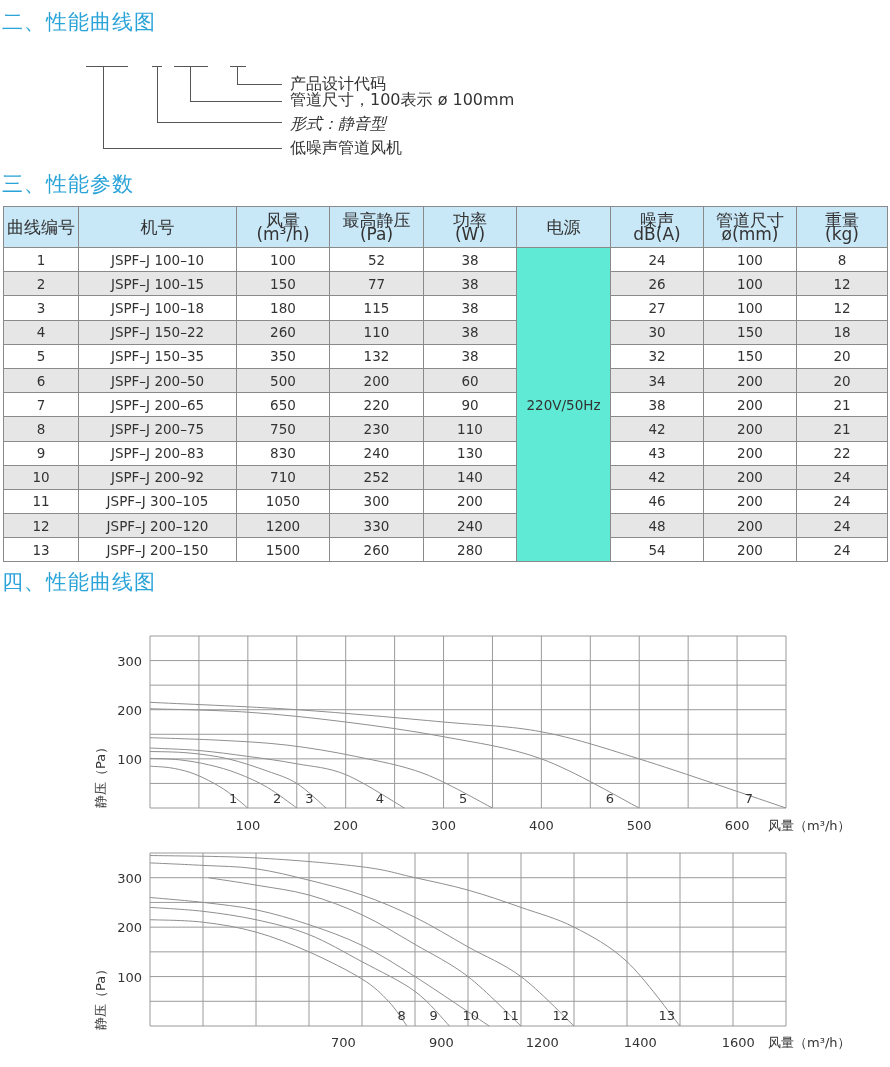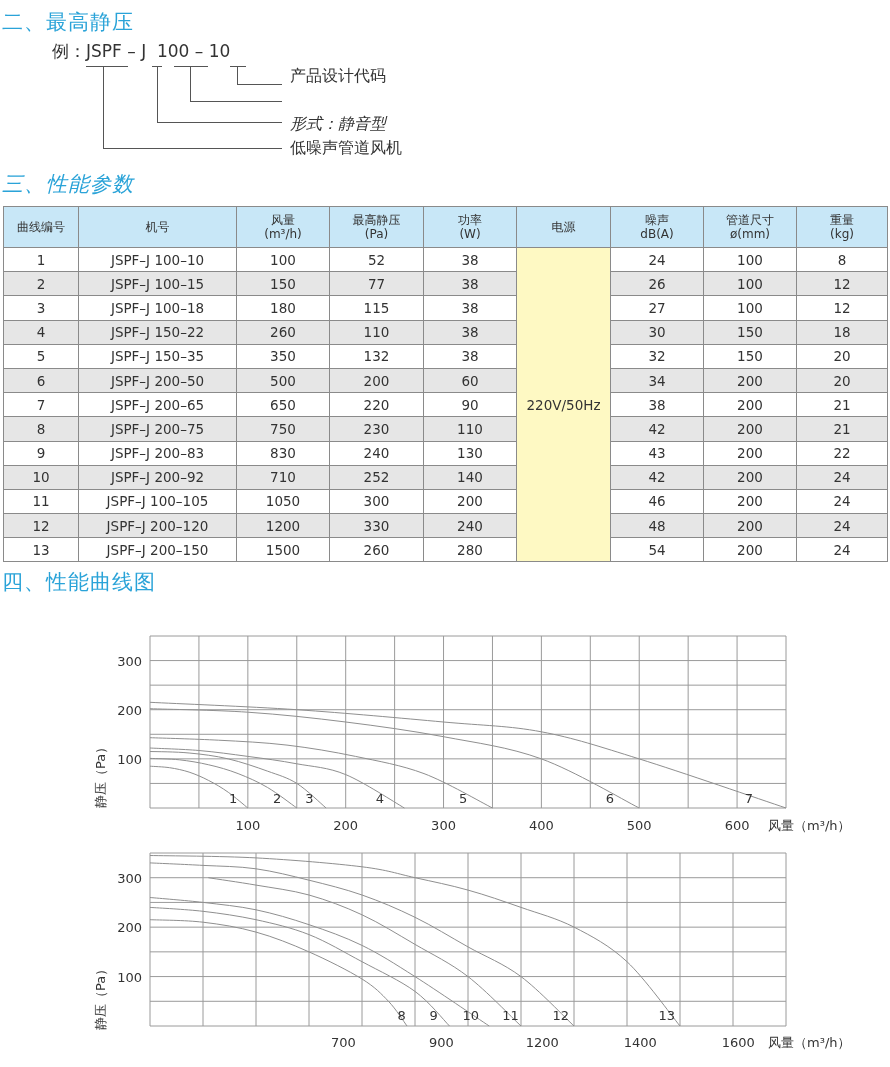--- a/index.html
+++ b/index.html
@@ -5,56 +5,56 @@
   html, body { margin:0; padding:0; background:#ffffff; }
   body { width:890px; height:1067px; position:relative; overflow:hidden;
          font-family:"DejaVu Sans","Liberation Sans",sans-serif; color:#333; }
   .h2 { position:absolute; left:2px; font-size:21px; color:#2aa3d8; letter-spacing:1px; font-weight:normal; }
   .model { position:absolute; left:0; top:0; width:890px; height:170px; }
   .model .ex { position:absolute; left:52px; top:40px; font-size:17px; color:#333; white-space:pre; }
   .model .desc { position:absolute; left:290px; font-size:16px; color:#333; white-space:nowrap; }
   .model .ln { position:absolute; background:#555; }
   table.spec { position:absolute; left:3px; top:206px; border-collapse:collapse; font-size:13.5px; color:#333; }
   table.spec th, table.spec td { border:1px solid #8a8a8a; text-align:center; padding:0; }
-  table.spec th { background:#c8e7f7; font-weight:normal; height:40px; line-height:14px; font-size:12px; }
+  table.spec th { background:#c8e7f7; font-weight:normal; height:40px; line-height:14px; font-size:17px; }
   table.spec td { height:23.2px; }
   table.spec tr.alt td { background:#e6e6e6; }
-  table.spec td.power { background:#fef9c3; vertical-align:middle; }
+  table.spec td.power { background:#5eead4; vertical-align:middle; }
   .chart { position:absolute; left:0; width:890px; }
   .chart svg { position:absolute; left:0; top:0; }
   .axis-text { font-family:"DejaVu Sans","Liberation Sans",sans-serif; font-size:13px; fill:#333; }
   .ylab { position:absolute; font-size:13px; color:#333; transform:rotate(-90deg); transform-origin:left top; white-space:nowrap; }
 </style>
 </head>
 <body>
 
-<div class="h2" style="top:8px;">二、最高静压</div>
+<div class="h2" style="top:8px;">二、性能曲线图</div>
 
 <div class="model">
-  <div class="ex"><span>例：</span><span>JSPF – J  100 – 10</span></div>
 
   <div class="ln" style="left:86px;top:66px;width:42px;height:1px;"></div>
   <div class="ln" style="left:152px;top:66px;width:10px;height:1px;"></div>
   <div class="ln" style="left:174px;top:66px;width:34px;height:1px;"></div>
   <div class="ln" style="left:230px;top:66px;width:16px;height:1px;"></div>
 
   <div class="ln" style="left:237px;top:66px;width:1px;height:18px;"></div>
   <div class="ln" style="left:237px;top:84px;width:45px;height:1px;"></div>
   <div class="ln" style="left:190px;top:66px;width:1px;height:35px;"></div>
   <div class="ln" style="left:190px;top:101px;width:92px;height:1px;"></div>
   <div class="ln" style="left:157px;top:66px;width:1px;height:56px;"></div>
   <div class="ln" style="left:157px;top:122px;width:125px;height:1px;"></div>
   <div class="ln" style="left:103px;top:66px;width:1px;height:82px;"></div>
   <div class="ln" style="left:103px;top:148px;width:179px;height:1px;"></div>
-  <div class="desc" style="top:66px;font-family:Liberation Serif, serif;">产品设计代码</div>
+  <div class="desc" style="top:74px;font-family:Liberation Serif, serif;">产品设计代码</div>
+  <div class="desc" style="top:90px;">管道尺寸，100表示 ø 100mm</div>
   <div class="desc" style="top:114px;font-style:italic;">形式：静音型</div>
   <div class="desc" style="top:138px;">低噪声管道风机</div>
 </div>
 
-<div class="h2" style="top:170px;font-style:italic;">三、性能参数</div>
+<div class="h2" style="top:170px;">三、性能参数</div>
 
 <table class="spec">
   <colgroup>
     <col style="width:75px">
       <col style="width:158px">
       <col style="width:93px">
       <col style="width:94px">
     <col style="width:93px">
       <col style="width:94px">
       <col style="width:93px">
@@ -171,21 +171,21 @@
         <td>JSPF–J 200–92</td>
         <td>710</td>
         <td>252</td>
         <td>140</td>
         <td>42</td>
         <td>200</td>
         <td>24</td>
       </tr>
       <tr>
         <td>11</td>
-        <td>JSPF–J 100–105</td>
+        <td>JSPF–J 300–105</td>
         <td>1050</td>
         <td>300</td>
         <td>200</td>
         <td>46</td>
         <td>200</td>
         <td>24</td>
       </tr>
       <tr class="alt">
         <td>12</td>
         <td>JSPF–J 200–120</td>

